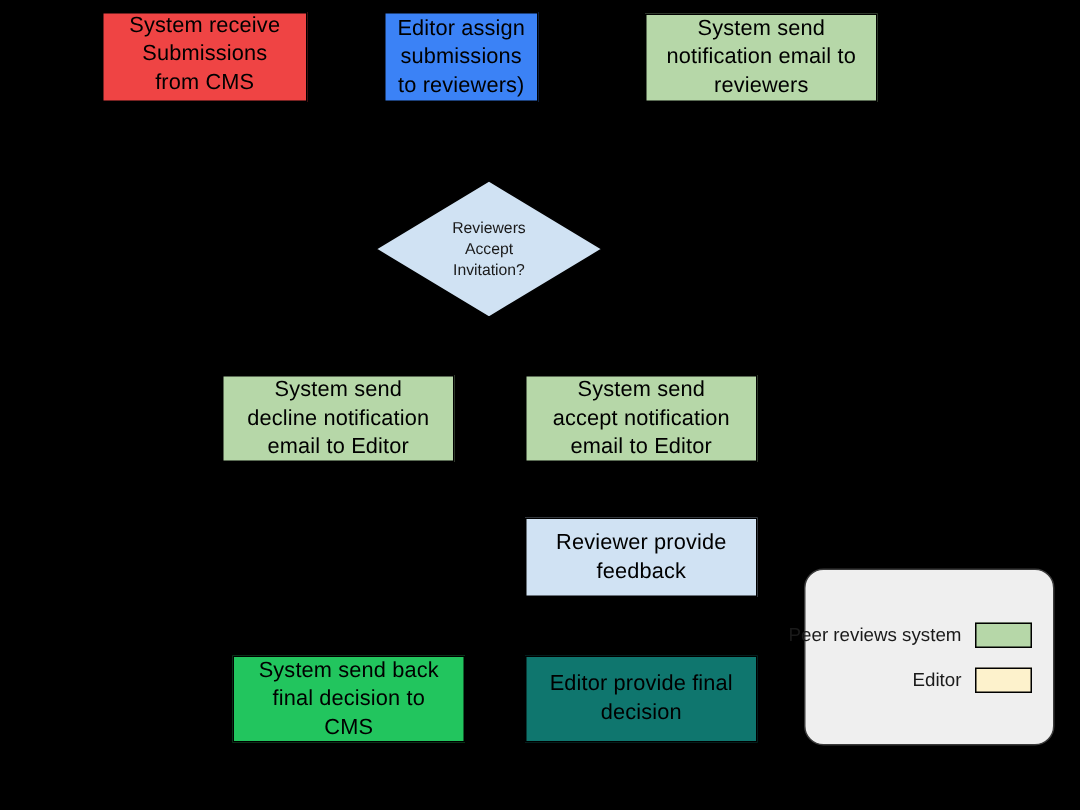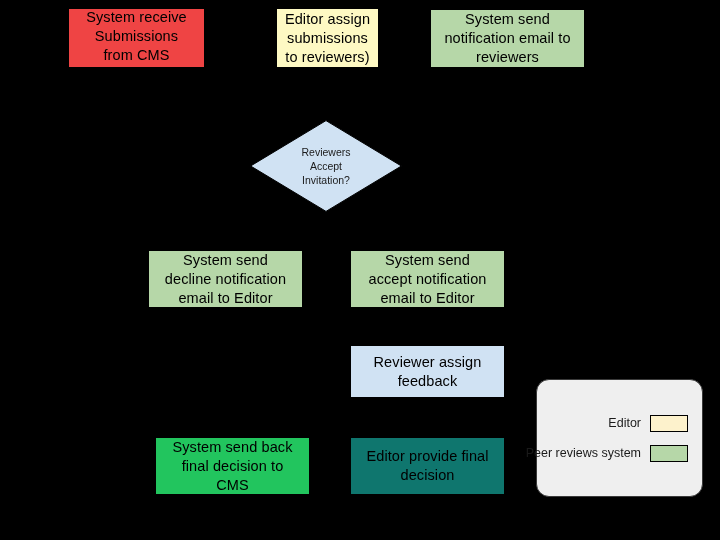--- a/index.html
+++ b/index.html
@@ -100,52 +100,52 @@
 </style>
 </head>
 <body>
 
 <div id="canvas">
 
   <div id="nodes-layer">
       <div class="node fill-system" style="left: 68px; top: 8px; width: 137px; height: 60px; background: #ef4444; align-items: flex-end;"><span>System receive
 Submissions
 from CMS</span></div>
-      <div class="node fill-editor" style="left: 276px; top: 8px; width: 103px; height: 60px; background: #fef9c3;"><span>Editor assign
+      <div class="node fill-editor" style="left: 256px; top: 8px; width: 103px; height: 60px; background: #3b82f6;"><span>Editor assign
 submissions
 to reviewers)</span></div>
       <div class="node fill-system" style="left: 430px; top: 9px; width: 155px; height: 59px; background: rgb(182, 215, 168);"><span>System send
 notification email to
 reviewers</span></div>
       <div class="diamond-wrap" style="left: 250px; top: 120px; width: 152px; height: 92px;">
         <svg class="diamond-shape" viewBox="0 0 152 92" preserveAspectRatio="none">
           <polygon points="76,0.6 151.4,46 76,91.4 0.6,46" fill="#d0e2f3" stroke="#000000" stroke-width="1"></polygon>
         </svg>
         <div class="diamond-label">Reviewers
 Accept
 Invitation?</div>
       </div>
       <div class="node fill-system" style="left: 148px; top: 250px; width: 155px; height: 58px; background: rgb(182, 215, 168);"><span>System send
 decline notification
 email to Editor</span></div>
       <div class="node fill-system" style="left: 350px; top: 250px; width: 155px; height: 58px; background: rgb(182, 215, 168);"><span>System send
 accept notification
 email to Editor</span></div>
-      <div class="node fill-reviewer" style="left: 350px; top: 345px; width: 155px; height: 53px; background: rgb(208, 226, 243);"><span>Reviewer assign
+      <div class="node fill-reviewer" style="left: 350px; top: 345px; width: 155px; height: 53px; background: rgb(208, 226, 243);"><span>Reviewer provide
 feedback</span></div>
       <div class="node fill-system" style="left: 155px; top: 437px; width: 155px; height: 58px; background: #22c55e;"><span>System send  back
 final decision to
 CMS</span></div>
       <div class="node fill-editor" style="left: 350px; top: 437px; width: 155px; height: 58px; background: #0f766e;"><span>Editor provide final
 decision</span></div>
     </div>
 
   <div id="legend" style="left: 536px; top: 379px; width: 167px; height: 118px; background: rgb(239, 239, 239);">
     <div class="legend-row">
+      <span class="legend-label">Peer reviews system</span>
+      <span class="legend-swatch" style="background: rgb(182, 215, 168);"></span>
+    </div>
+    <div class="legend-row">
       <span class="legend-label">Editor</span>
       <span class="legend-swatch" style="background: rgb(253, 242, 204);"></span>
-    </div>
-    <div class="legend-row">
-      <span class="legend-label">Peer reviews system</span>
-      <span class="legend-swatch" style="background: rgb(182, 215, 168);"></span>
     </div>
   </div>
 </div>
 
 </body></html>

